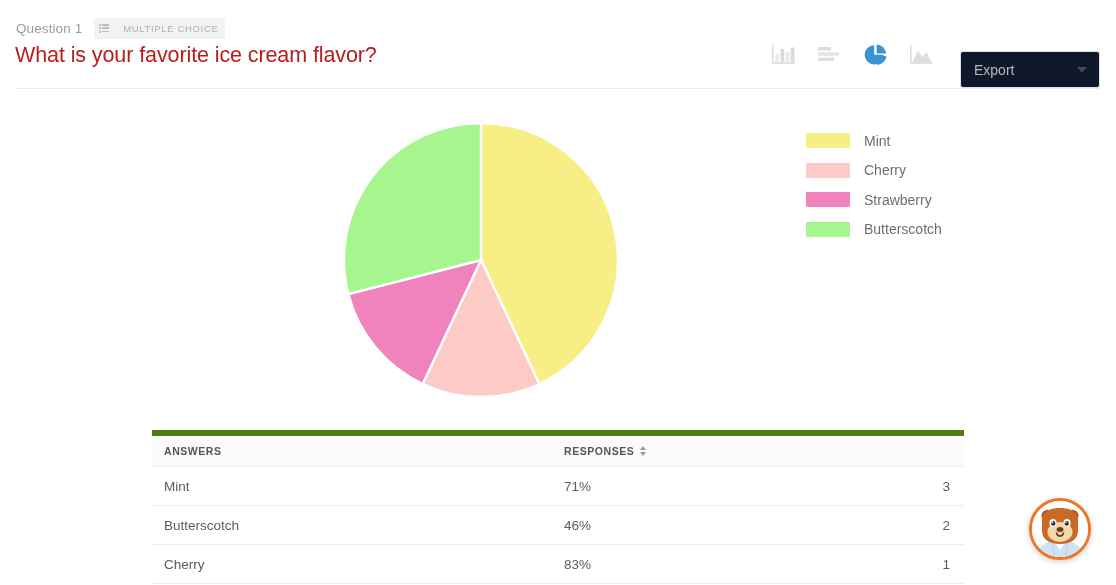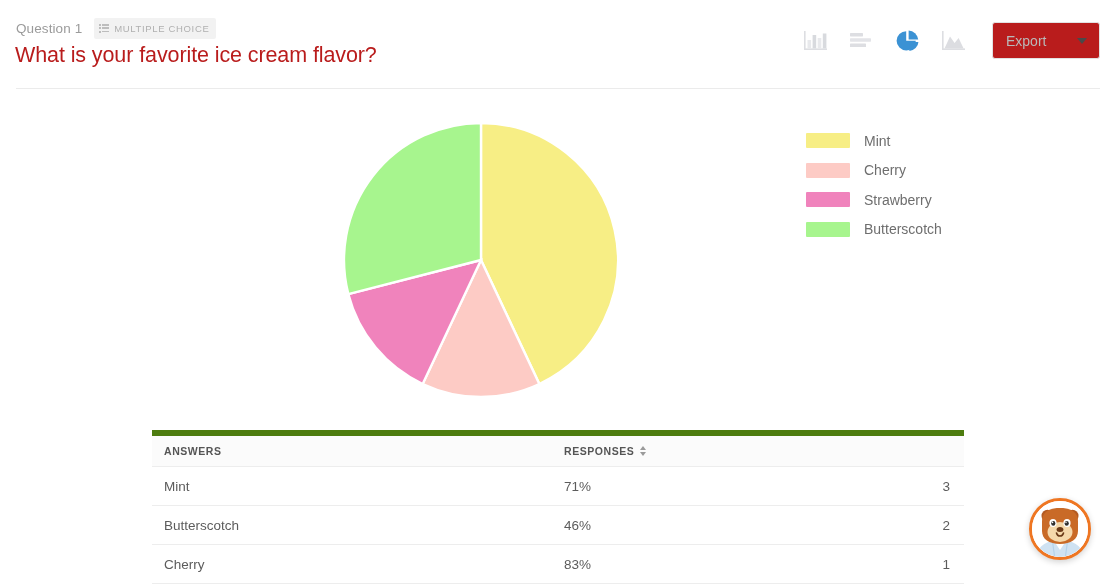--- a/index.html
+++ b/index.html
@@ -43,21 +43,21 @@
     gap: 12px;
   }
   .q-number {
     font-size: 13.5px;
     color: #9b9b9b;
     letter-spacing: 0.1px;
   }
   .q-badge {
     display: inline-flex;
     align-items: center;
-    gap: 5px;
+    gap: 14px;
     background: #f2f2f2;
     border-radius: 2px;
     padding: 3px 7px 3px 5px;
     height: 15px;
   }
   .q-badge-icon {
     display: inline-block;
     width: 10px;
     height: 9px;
     position: relative;
@@ -123,31 +123,32 @@
     display: flex;
     align-items: center;
     justify-content: center;
     cursor: pointer;
     background: transparent;
     border: none;
     padding: 0;
   }
   .export-select {
     margin-left: 16px;
-    width: 108px;
+    width: 140px;
     height: 37px;
     border: 1px solid #e2e2e2;
     border-radius: 3px;
-    background: #b91c1c;
+    background: #0f172a;
     display: flex;
     align-items: center;
     justify-content: space-between;
     padding: 0 12px 0 13px;
     box-sizing: border-box;
     cursor: pointer;
+    margin-top: 29px;
   }
   .export-label {
     font-size: 14px;
     color: #b9b9b9;
   }
   .caret {
     width: 0; height: 0;
     border-left: 5px solid transparent;
     border-right: 5px solid transparent;
     border-top: 6px solid #4a4a4a;

